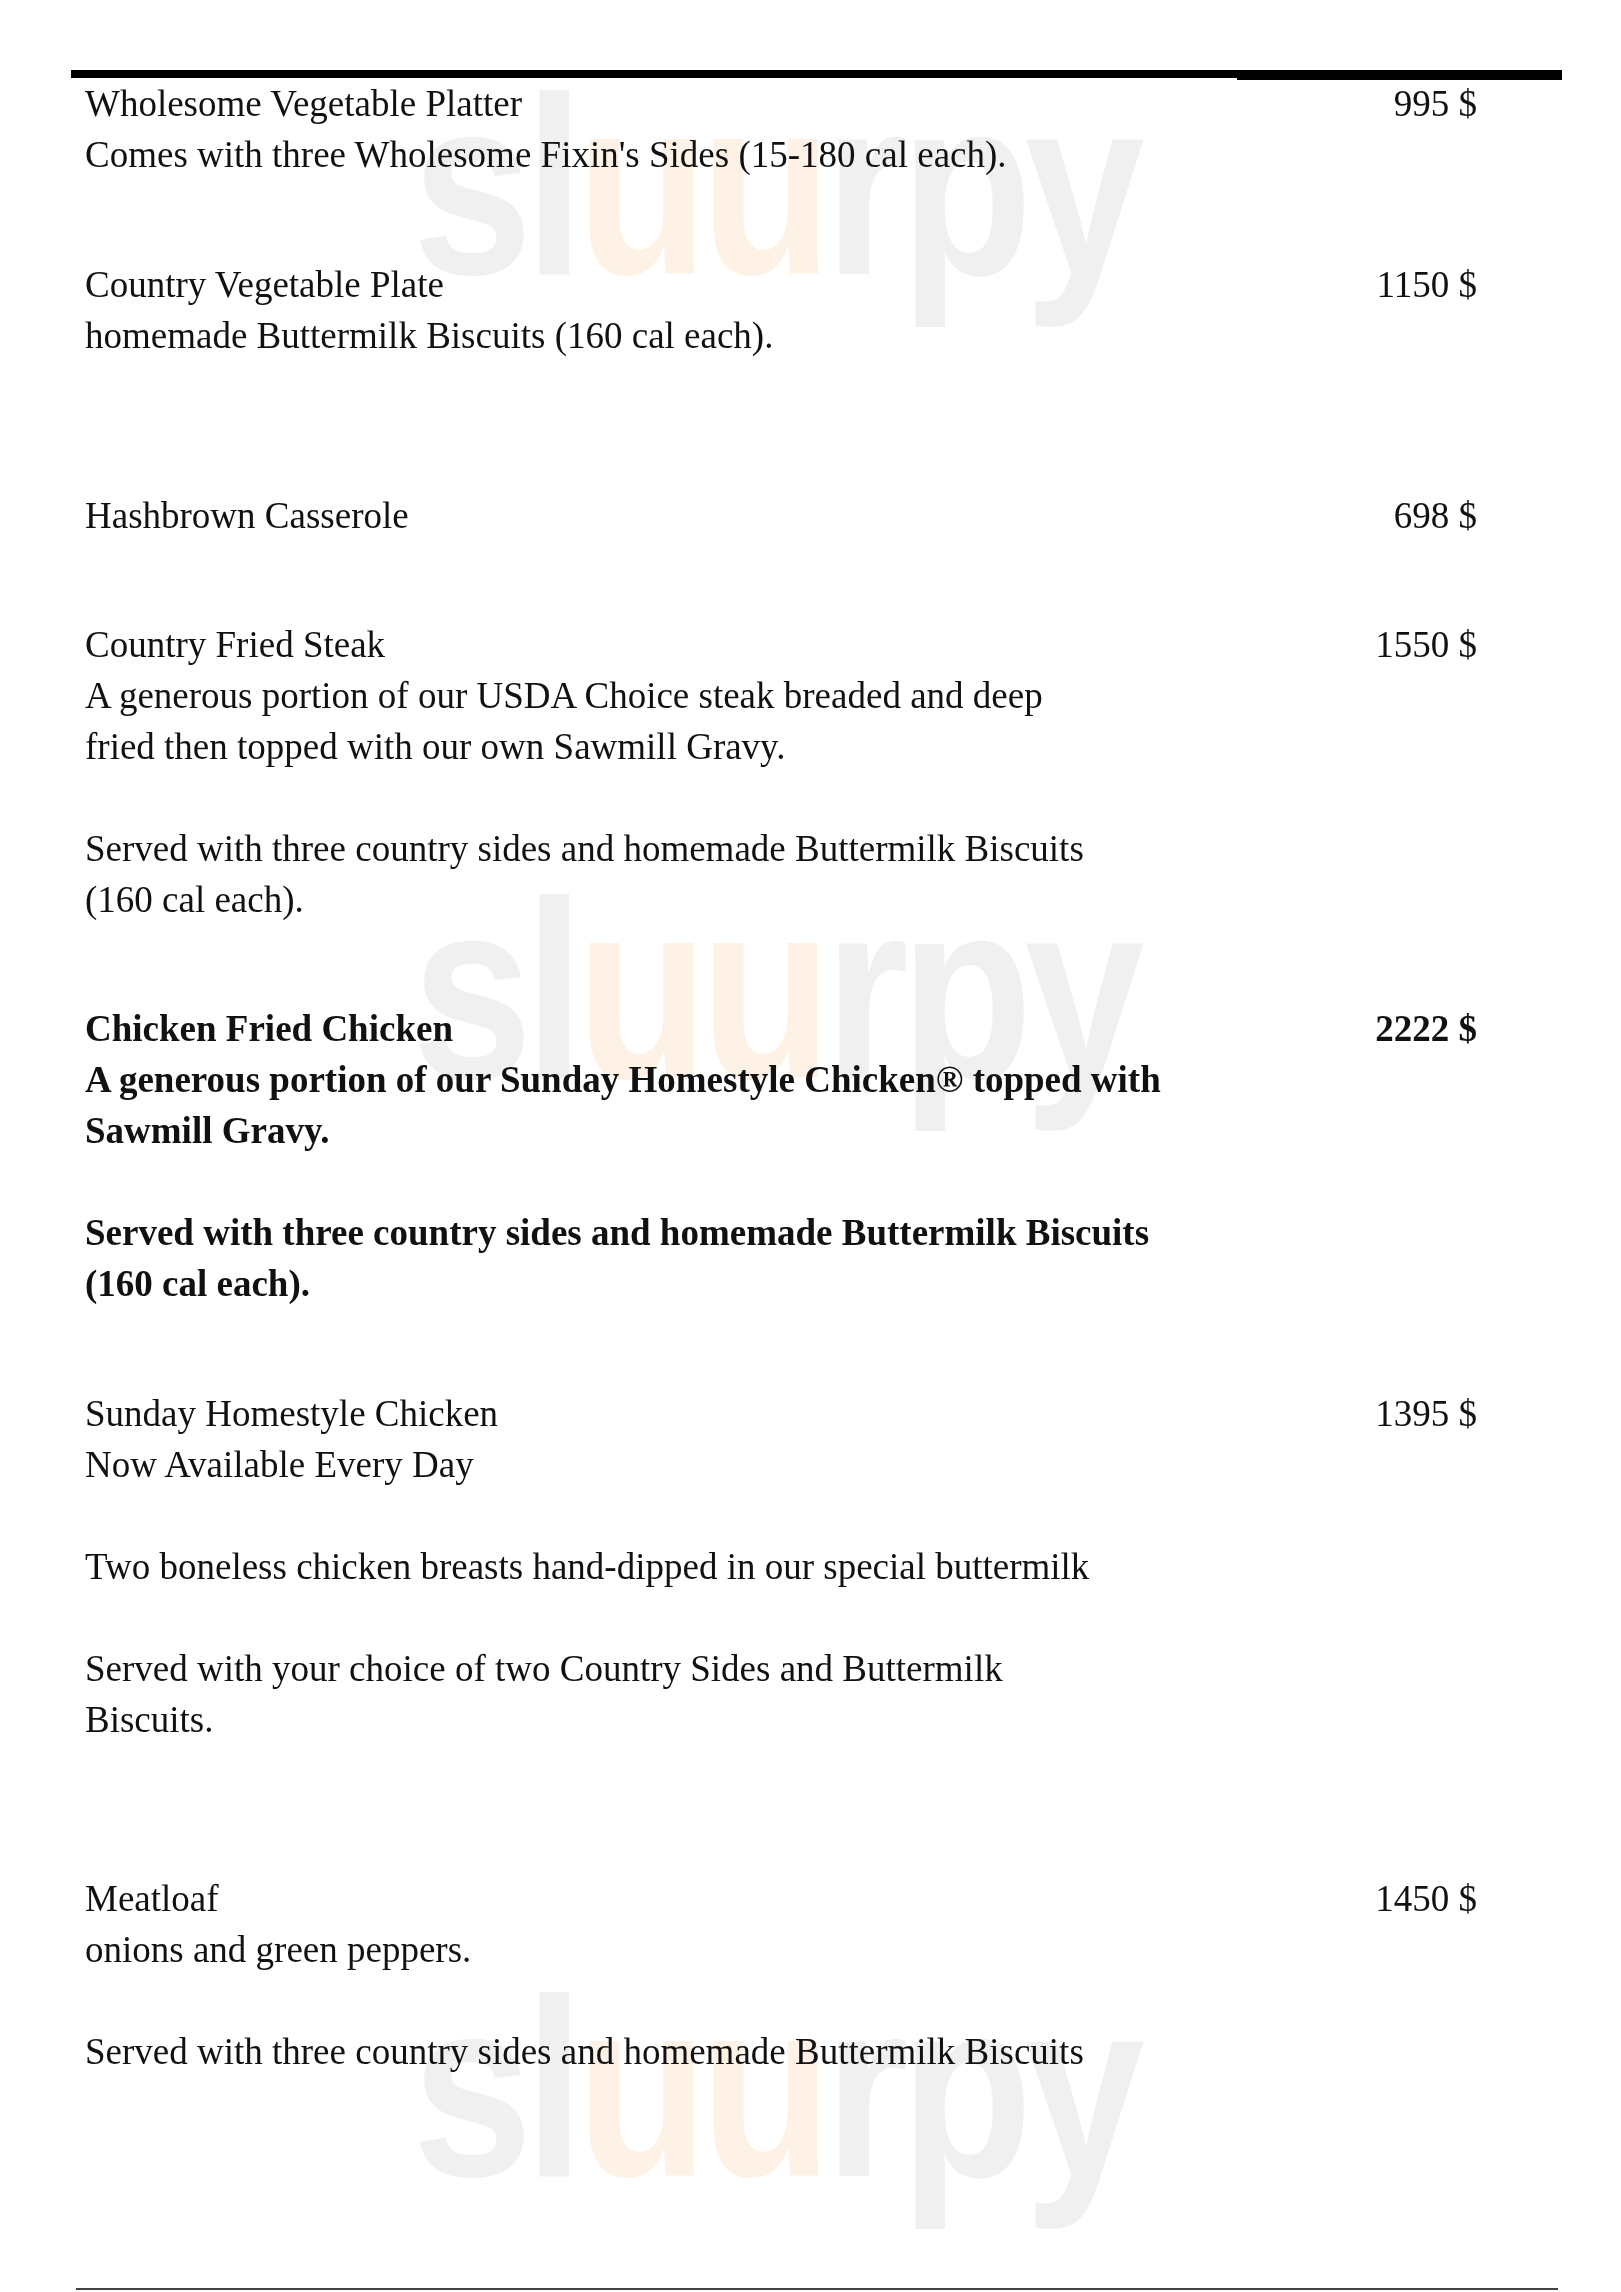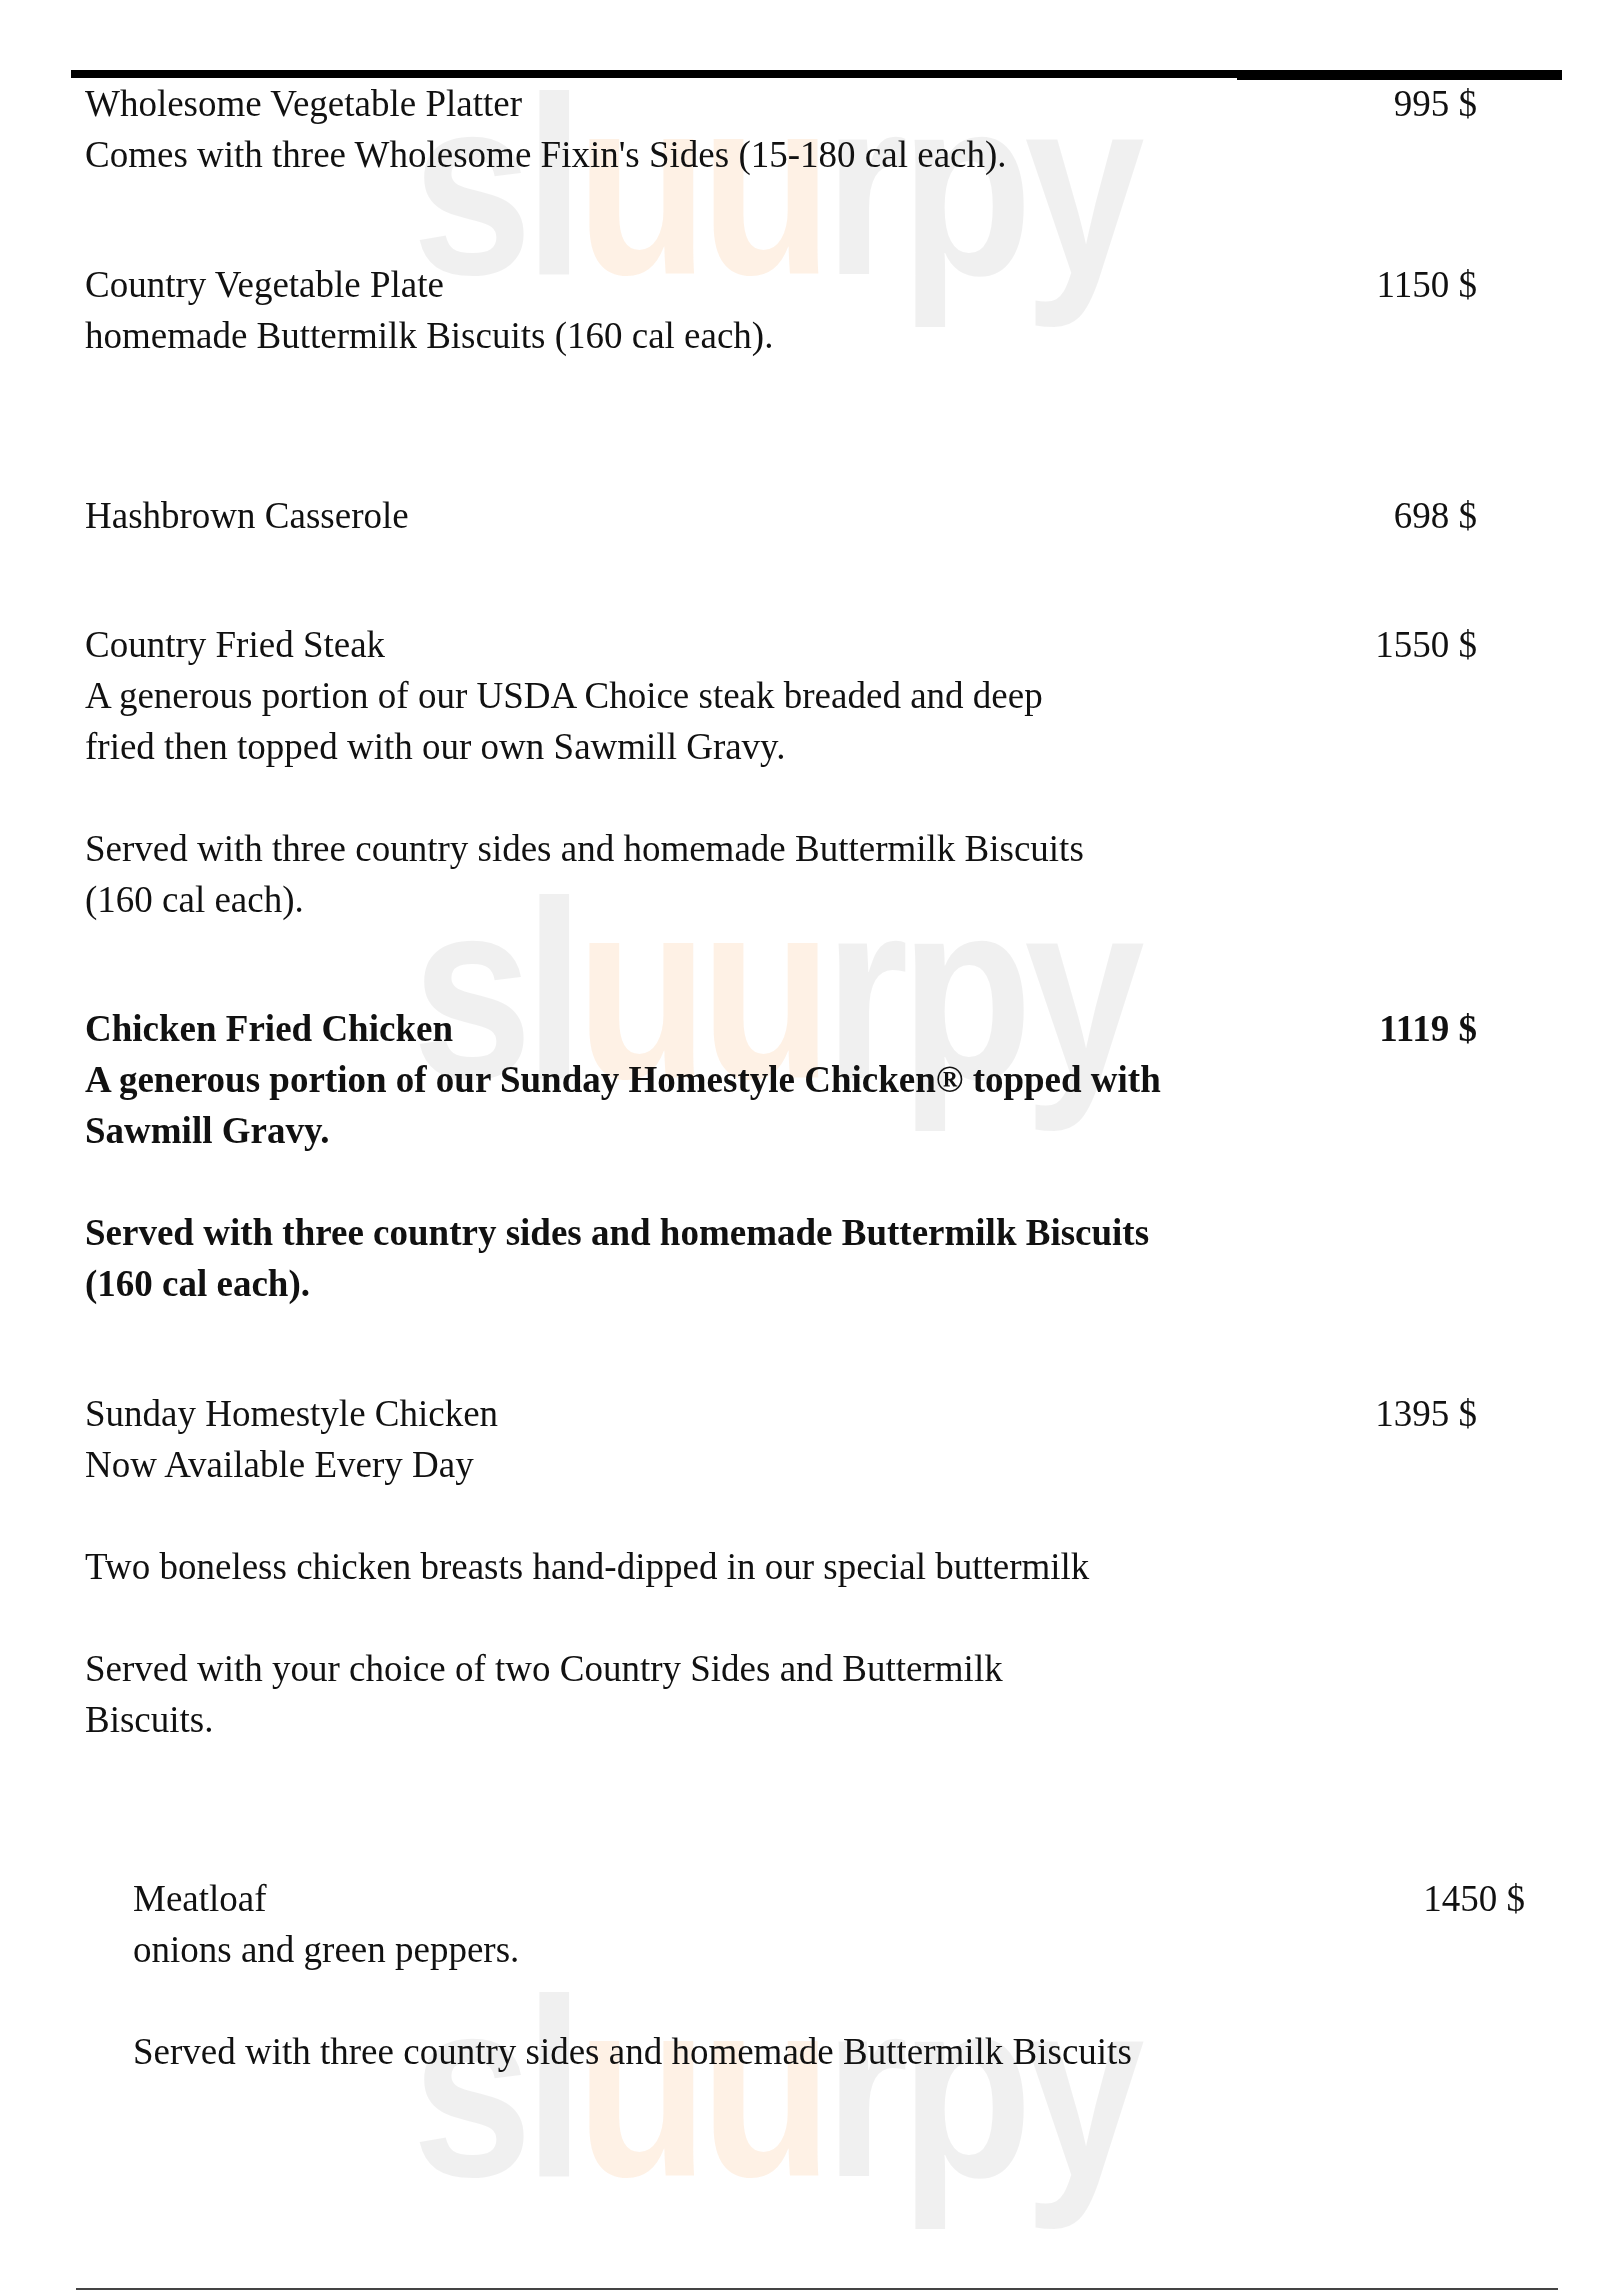--- a/index.html
+++ b/index.html
@@ -43,38 +43,38 @@
       <div class="line">Country Fried Steak</div>
       <div class="price">1550 $</div>
       <div class="line">A generous portion of our USDA Choice steak breaded and deep</div>
       <div class="line">fried then topped with our own Sawmill Gravy.</div>
       <div class="gap"></div>
       <div class="line">Served with three country sides and homemade Buttermilk Biscuits</div>
       <div class="line">(160 cal each).</div>
     </div>
     <div class="item" style="top: 1003px; font-weight: bold;">
       <div class="line">Chicken Fried Chicken</div>
-      <div class="price">1119 $</div>
+      <div class="price">2222 $</div>
       <div class="line">A generous portion of our Sunday Homestyle Chicken® topped with</div>
       <div class="line">Sawmill Gravy.</div>
       <div class="gap"></div>
       <div class="line">Served with three country sides and homemade Buttermilk Biscuits</div>
       <div class="line">(160 cal each).</div>
     </div>
     <div class="item" style="top: 1388px;">
       <div class="line">Sunday Homestyle Chicken</div>
       <div class="price">1395 $</div>
       <div class="line">Now Available Every Day</div>
       <div class="gap"></div>
       <div class="line">Two boneless chicken breasts hand-dipped in our special buttermilk</div>
       <div class="gap"></div>
       <div class="line">Served with your choice of two Country Sides and Buttermilk</div>
       <div class="line">Biscuits.</div>
     </div>
-    <div class="item" style="top: 1873px; margin-left: 48px;">
+    <div class="item" style="top: 1873px;">
       <div class="line">Meatloaf</div>
       <div class="price">1450 $</div>
       <div class="line">onions and green peppers.</div>
       <div class="gap"></div>
       <div class="line">Served with three country sides and homemade Buttermilk Biscuits</div>
     </div>
   </div>
 
 <div class="rule-bottom"></div>
 

